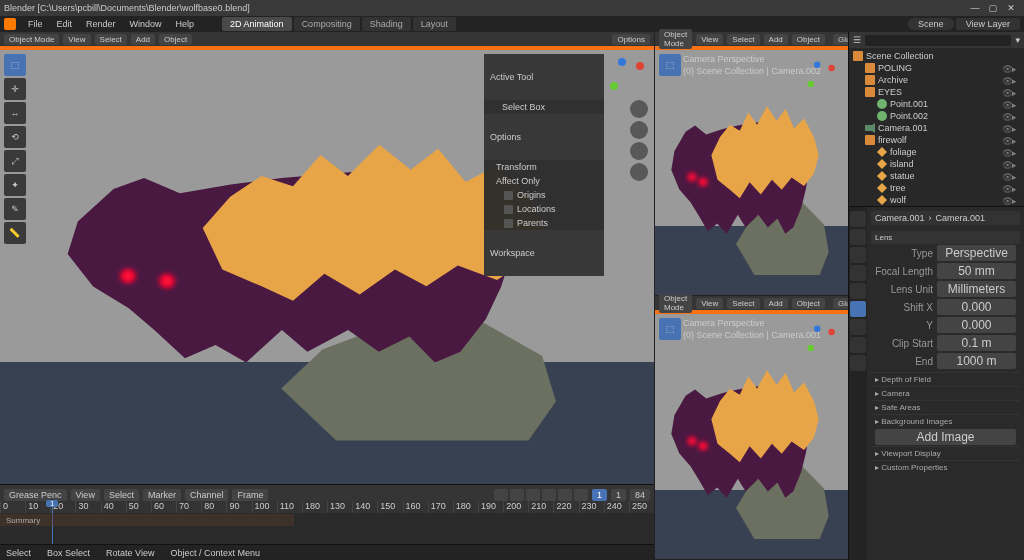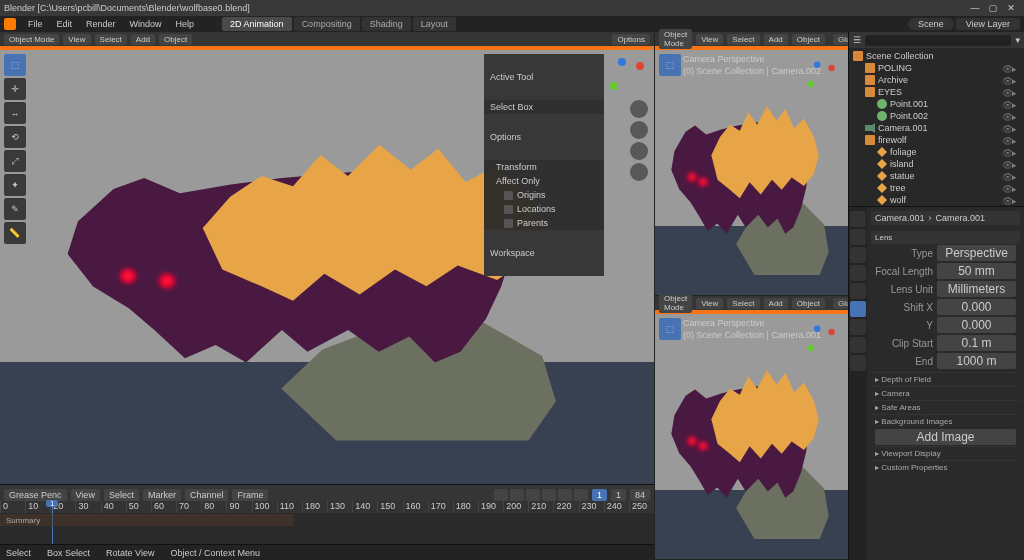--- a/index.html
+++ b/index.html
@@ -63,21 +63,21 @@
 .props-body{flex:1;padding:4px;display:flex;flex-direction:column;gap:2px;font-size:8px}
 .props-body .crumb{background:#333;padding:2px 4px;border-radius:2px;display:flex;gap:4px}
 .props-body .section{margin-top:4px}
 .props-body .sec-head{padding:2px 4px;background:#333;font-size:8px}
 .props-body .field{display:flex;align-items:center;padding:1px 4px;gap:4px}
 .props-body .field .lbl{flex:0 0 58px;text-align:right;color:#999;font-size:10px}
 .props-body .field .val{flex:1;background:#444;padding:1px 4px;border-radius:2px;font-size:12px;text-align:center}
 .props-body .collap{padding:2px 4px;color:#aaa;border-top:1px solid #333;font-size:8px}
 .n-panel{position:absolute;top:4px;right:50px;width:120px;background:rgba(42,42,42,0.95);border-radius:2px;font-size:8px}
 .n-panel .np-head{padding:18px 6px;background:#383838}
-.n-panel .np-row{padding:2px 6px;display:flex;gap:4px;align-items:center}
+.n-panel .np-row{padding:2px 18px;display:flex;gap:4px;align-items:center}
 .n-panel .np-row .chk{width:9px;height:9px;background:#555;border-radius:1px}
 .timeline{height:60px;background:#232323;display:flex;flex-direction:column;border-top:1px solid #111}
 .tl-header{height:16px;background:#353535;display:flex;align-items:flex-end;padding:0 4px;gap:4px;font-size:8px}
 .tl-header .sel{background:#444;padding:1px 5px;border-radius:2px}
 .tl-header .play{display:flex;gap:2px;margin-left:auto}
 .tl-header .play span{width:14px;height:12px;background:#444;border-radius:2px}
 .tl-body{flex:1;position:relative;background:#2a2a2a}
 .tl-ruler{height:12px;background:#333;position:relative;display:flex;font-size:7px;color:#888}
 .tl-ruler span{flex:1;border-left:1px solid #444;padding-left:2px}
 .tl-playhead{position:absolute;top:0;bottom:0;width:1px;background:#4772b3;left:8%}

